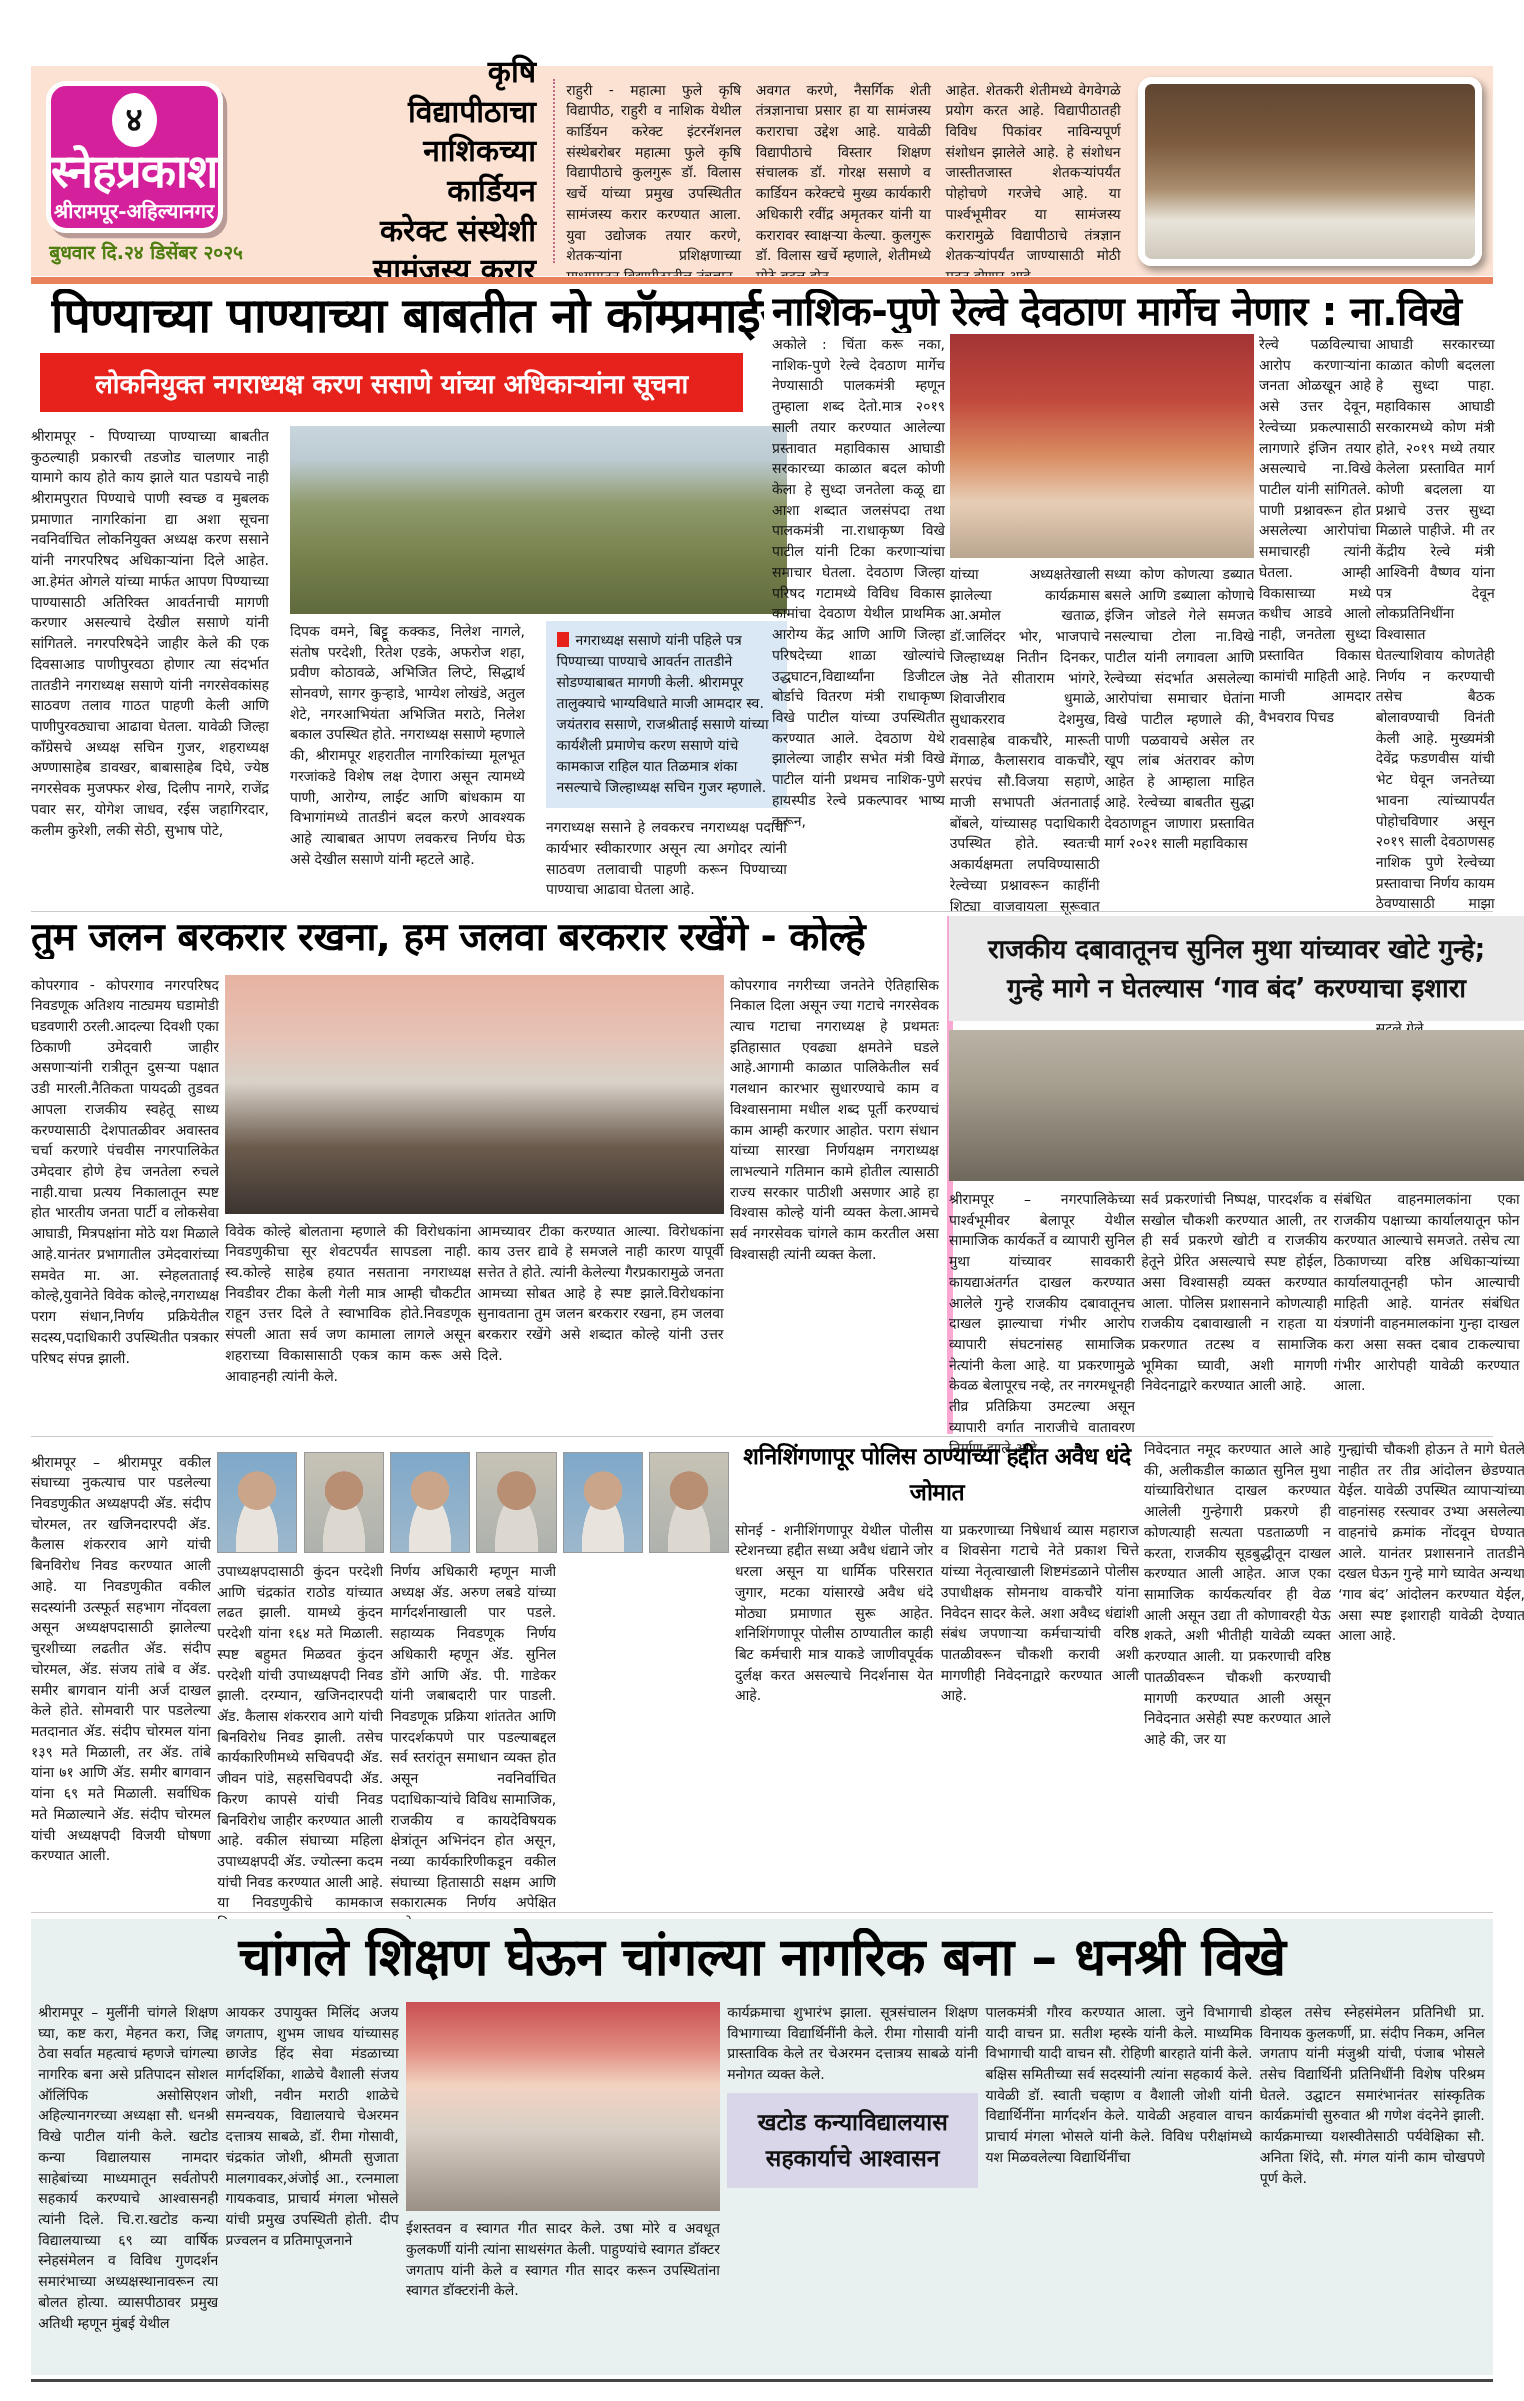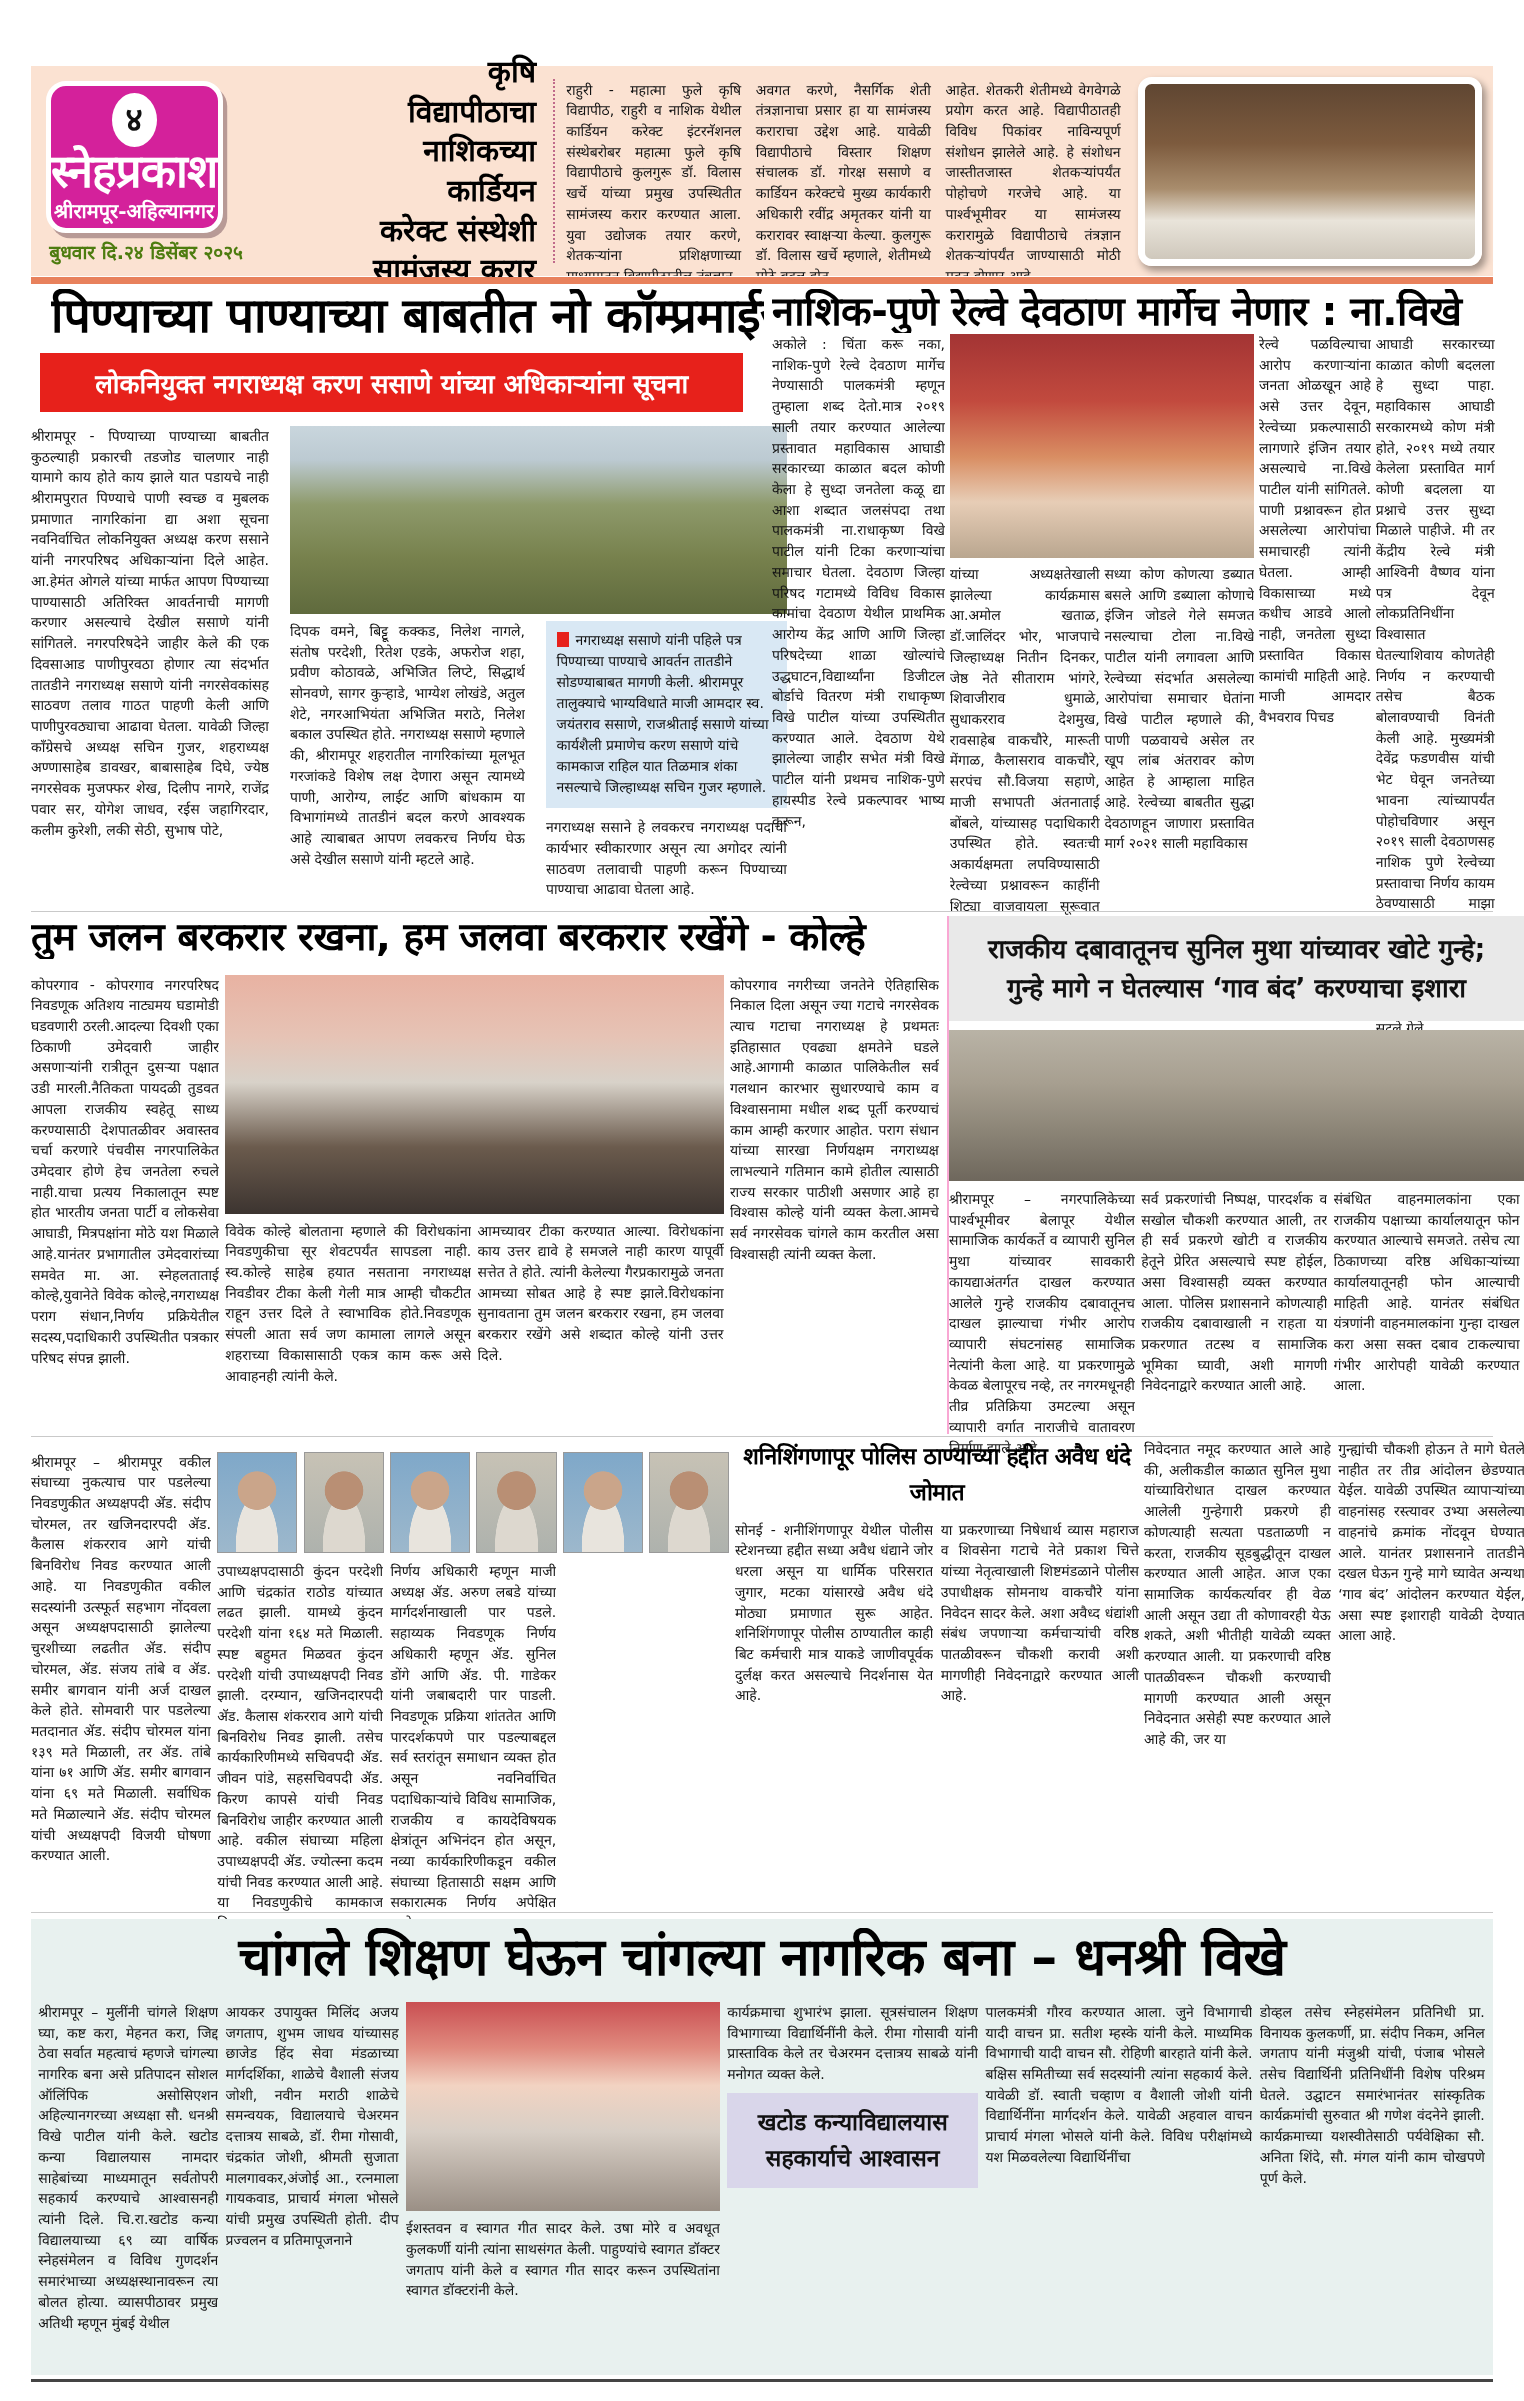--- a/index.html
+++ b/index.html
@@ -48,21 +48,21 @@
   #railway .body{margin-top:1px;display:grid;grid-template-columns:173px 150px 150px 112px 119px;gap:0 4.7px;
       grid-template-rows:230px auto;}
   #railway .c1{grid-column:1;grid-row:1/3;}
   #railway .photo-b{grid-column:2/4;grid-row:1;margin-bottom:6.3px;
       background:linear-gradient(180deg,#a33434 0%,#c24a3e 30%,#d98e63 55%,#e7cdb6 75%,#b9a68f 100%);}
   #railway .c2{grid-column:2;grid-row:2;}
   #railway .c3{grid-column:3;grid-row:2;}
   #railway .c4{grid-column:4;grid-row:1/3;}
   #railway .c5{grid-column:5;grid-row:1/3;}
   
-  #kolhe{left:31px;top:916px;width:911px;height:518px;border-right:2px solid #f9a8d4;padding-right:5px;}
+  #kolhe{left:31px;top:916px;width:911px;height:518px;border-right:6px solid #f9a8d4;padding-right:5px;}
   #kolhe .h-big{font-size:39px;line-height:1.1;}
   #kolhe .body{margin-top:15.7px;display:grid;grid-template-columns:188px 246px 246px 209px;gap:0 6.3px;
       grid-template-rows:246px auto;}
   #kolhe .c1{grid-column:1;grid-row:1/3;}
   #kolhe .photo-c{grid-column:2/4;grid-row:1;margin-bottom:6.3px;
       background:linear-gradient(180deg,#e8b2a2 0%,#e6c3b5 26%,#d8d2c9 45%,#6b5b4d 72%,#3c3430 100%);}
   #kolhe .c2{grid-column:2;grid-row:2;}
   #kolhe .c3{grid-column:3;grid-row:2;}
   #kolhe .c4{grid-column:4;grid-row:1/3;}
   

